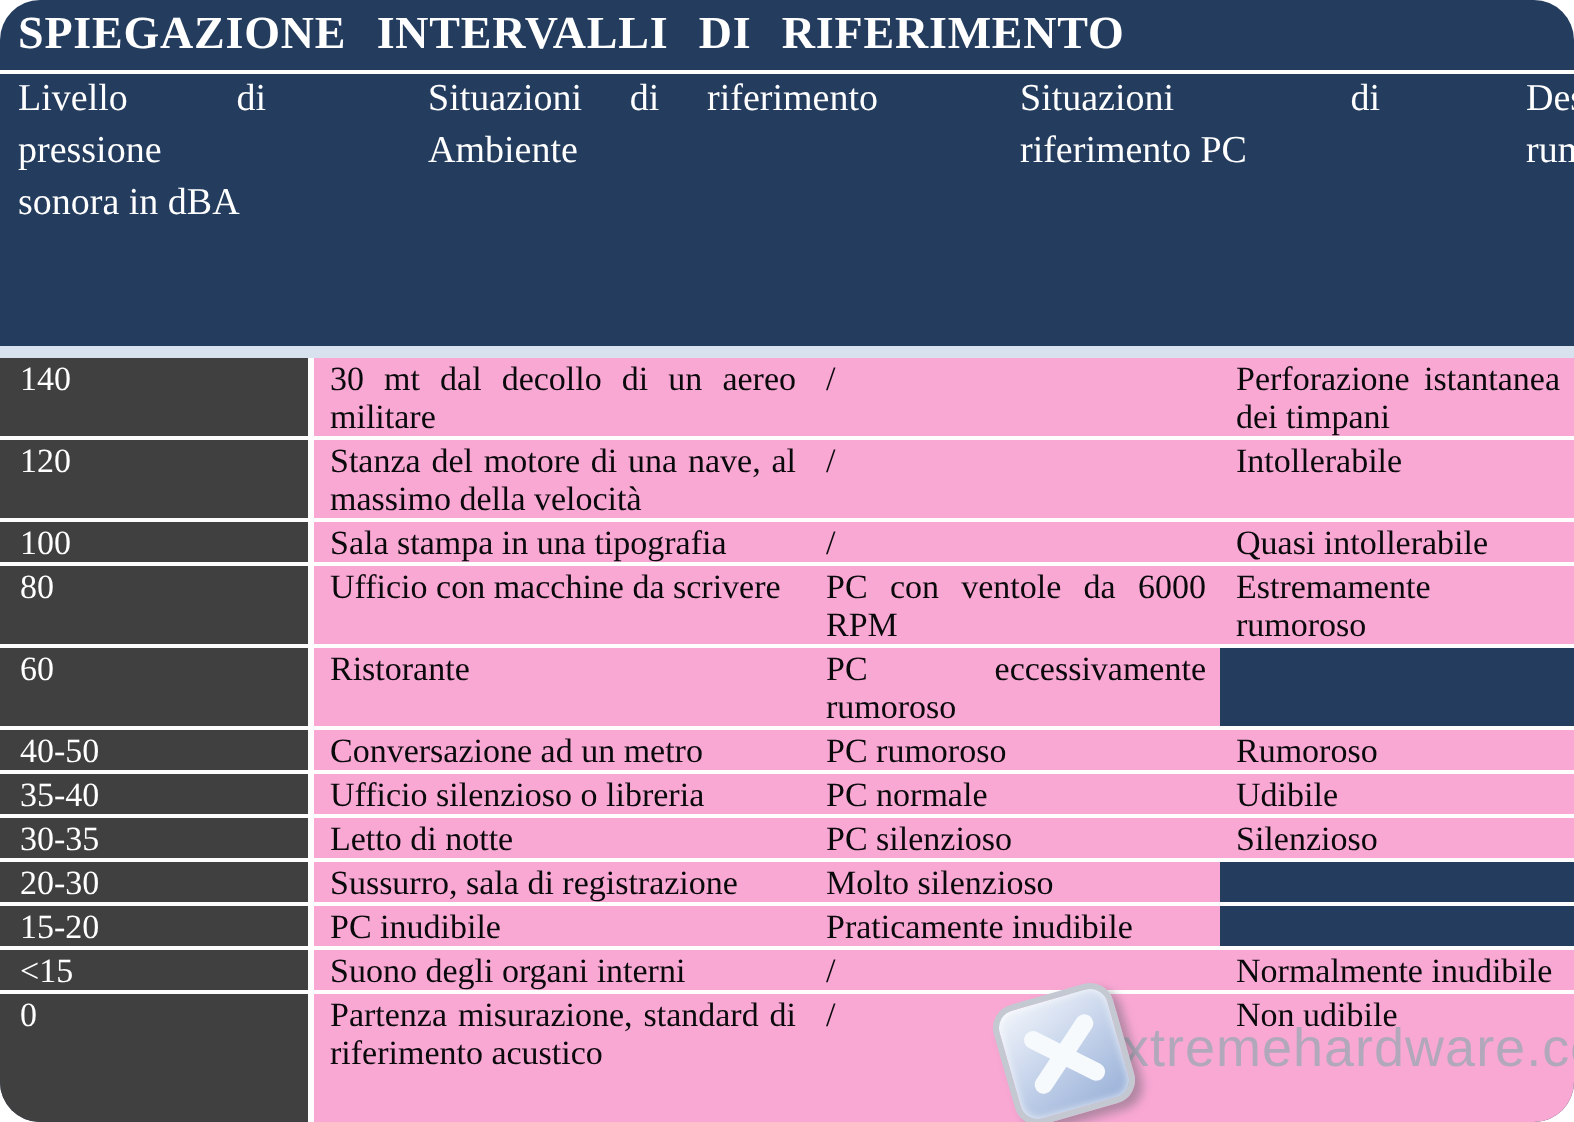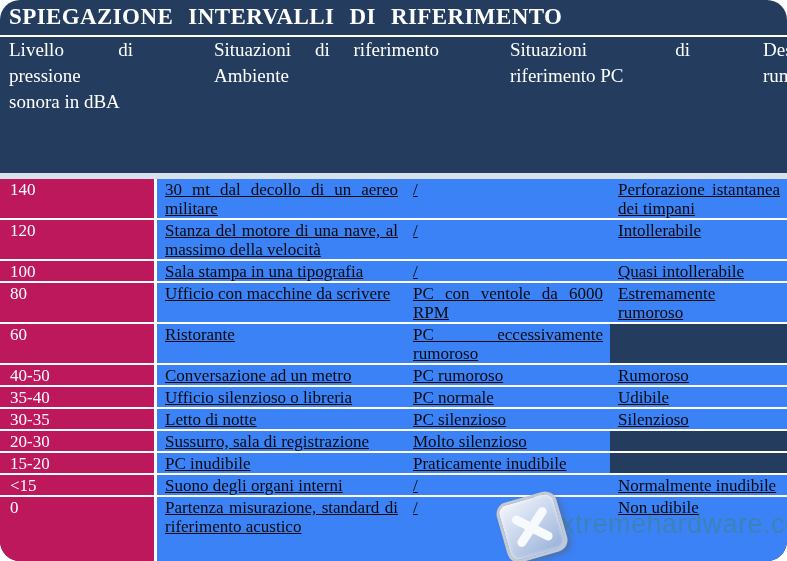--- a/index.html
+++ b/index.html
@@ -32,26 +32,26 @@
 
   
   .table-body { display:flex; flex-direction:column; height:382px; }
   .row {
     display:grid; grid-template-columns:157px 248px 205px 177px;
     border-bottom:2px solid #FDFDFE;
   }
   .row:last-child { border-bottom:none; flex:1; }
   .cell { box-sizing:border-box; font-size:17px; line-height:19px; }
   .level-cell {
-    background:#be185d; color:#ffffff;
+    background:#404040; color:#ffffff;
     padding:1px 8px 0 10px; border-right:3px solid #FDFDFE;
   }
   .light-cell {
-    background:#3b82f6; color:#0a0a0c;
-    padding:1px 7px 0 8px; text-align:justify;text-decoration:underline;
+    background:#f9a8d4; color:#0a0a0c;
+    padding:1px 7px 0 8px; text-align:justify;
   }
 
   
   .wm-logo {
     position:absolute; left:501px; top:496px; width:56px; height:56px;
     border-radius:12px; transform:rotate(-16deg);
     background:linear-gradient(155deg,#eef2f9 5%,#c9d6ec 45%,#9cb3d9 95%);
     border:3px solid #c4c9d1;
     box-shadow:3px 4px 5px rgba(90,95,105,0.45), inset 0 0 4px rgba(255,255,255,0.8);
     z-index:6;

